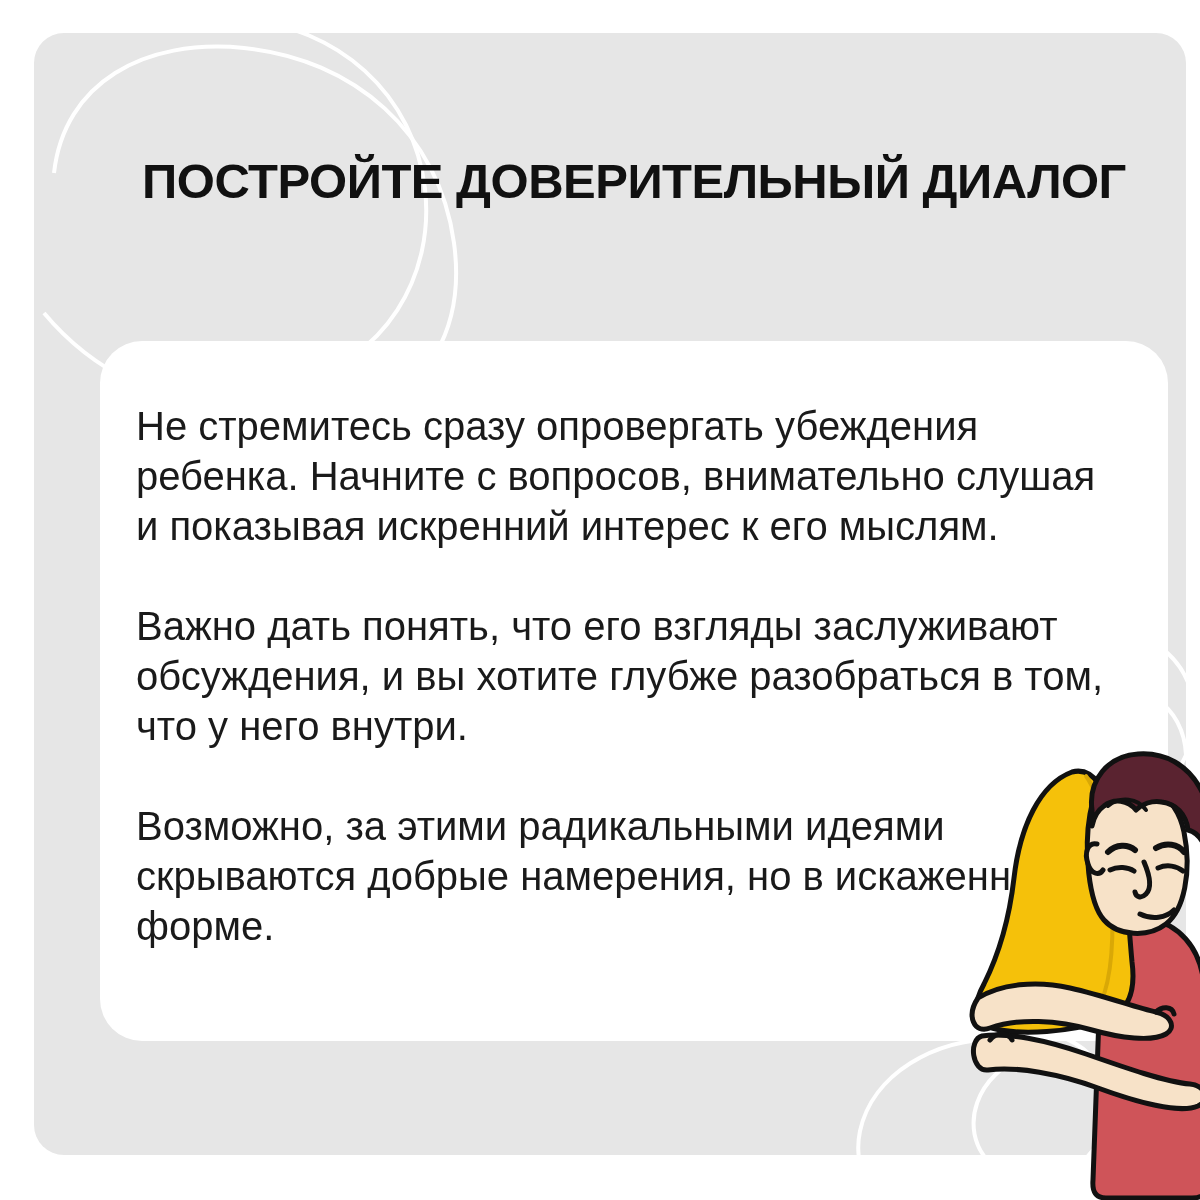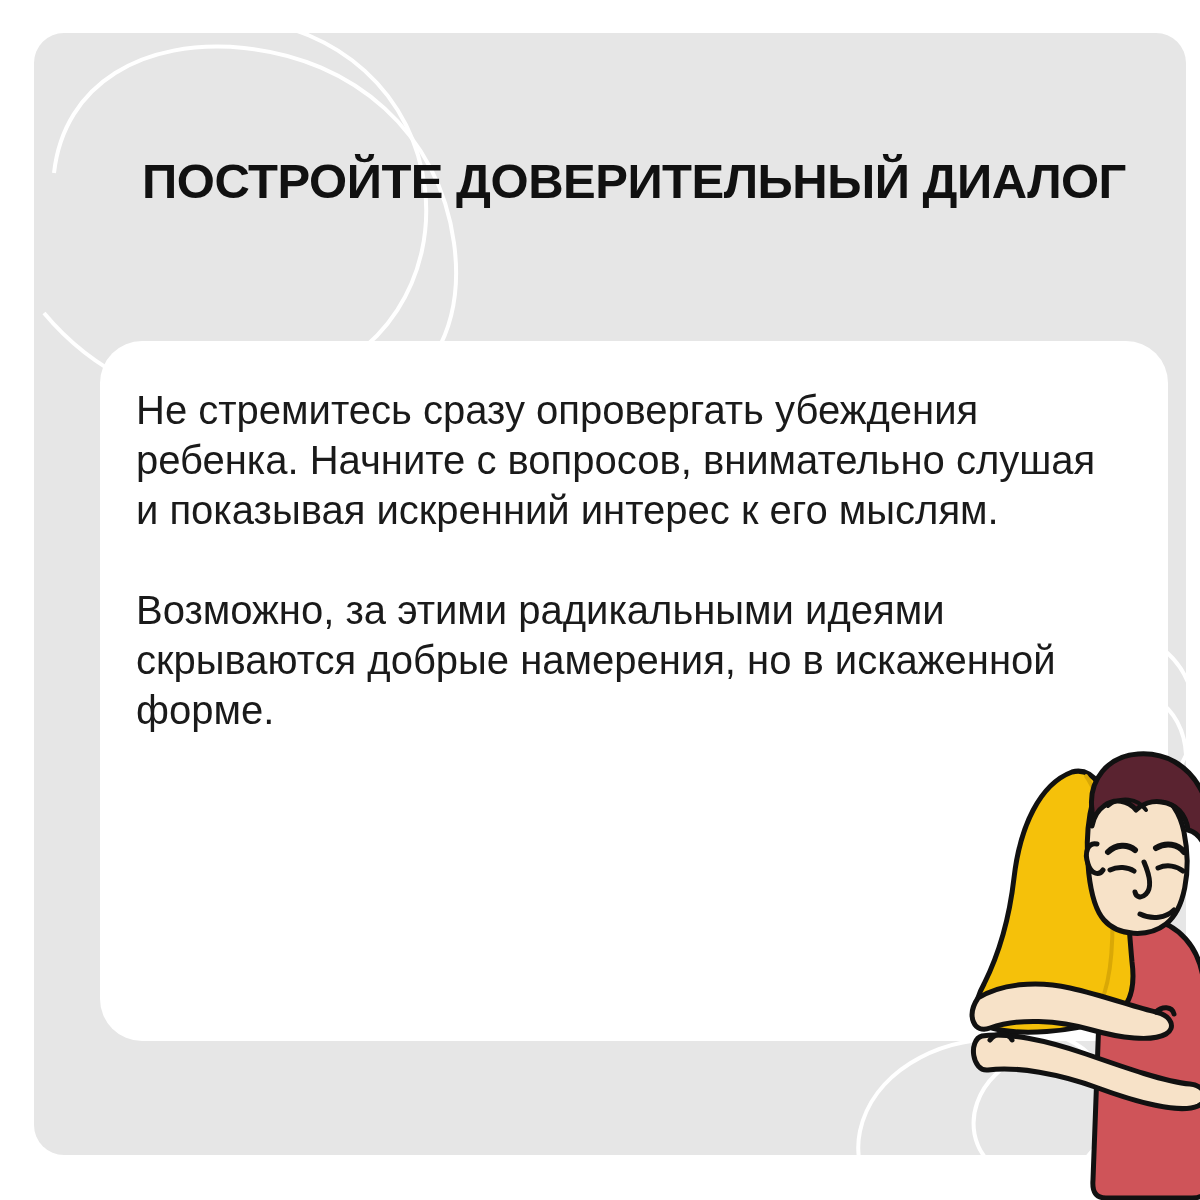--- a/index.html
+++ b/index.html
@@ -96,21 +96,21 @@
   }
 
   #body-copy {
     font-size: 40px;
     line-height: 50px;
     color: #1a1a1a;
     font-weight: 400;
     font-family: "Liberation Sans", sans-serif;
   }
   #body-copy p {
-    margin: 0 0 50px 0;
+    margin: 16px 0 50px 0;
   }
   #body-copy p:last-child {
     margin-bottom: 0;
   }
 
   
   #illustration {
     position: absolute;
     left: 960px;
     top: 740px;
@@ -141,20 +141,21 @@
     <svg id="deco-bottom" class="deco-svg" viewBox="0 0 400 230">
       <path d="M 196 18 C 266 12, 306 56, 292 110 C 278 164, 212 186, 176 150 C 142 116, 164 58, 212 44 C 268 28, 310 66, 300 118"></path>
       <path d="M 190 26 C 120 24, 58 62, 46 118 C 34 176, 86 220, 150 214"></path>
     </svg>
 
     <div id="title">ПОСТРОЙТЕ ДОВЕРИТЕЛЬНЫЙ ДИАЛОГ</div>
 
     <div id="text-card">
       <div id="body-copy">
         <p>Не стремитесь сразу опровергать убеждения ребенка. Начните с вопросов, внимательно слушая и показывая искренний интерес к его мыслям.</p>
+        <p>Важно дать понять, что его взгляды заслуживают обсуждения, и вы хотите глубже разобраться в том, что у него внутри.</p>
         <p>Возможно, за этими радикальными идеями скрываются добрые намерения, но в искаженной форме.</p>
       </div>
     </div>
 
   </div>
 
   <svg id="illustration" viewBox="0 0 260 460">
     <g stroke="#111111" stroke-width="5" stroke-linejoin="round" stroke-linecap="round">
 
       <path d="M 214 210 C 240 216, 258 236, 262 268 L 262 380 L 206 380 L 206 252 Z" fill="#c5d9ea"></path>

